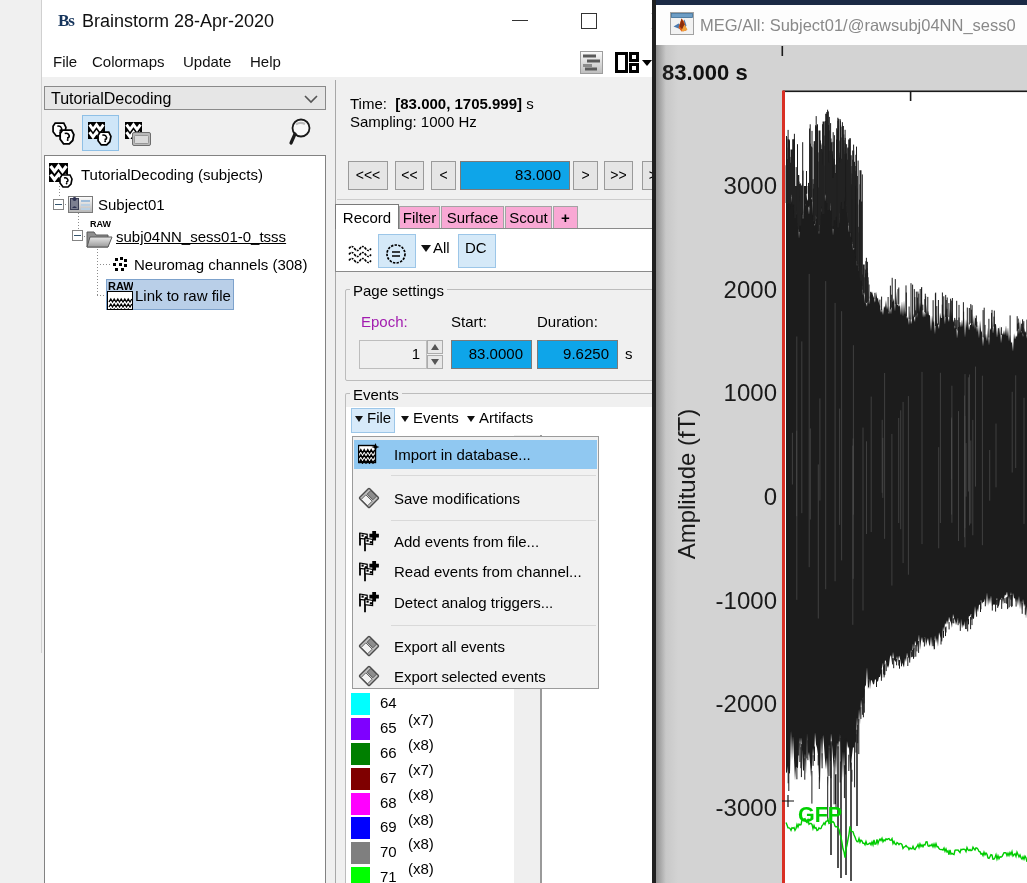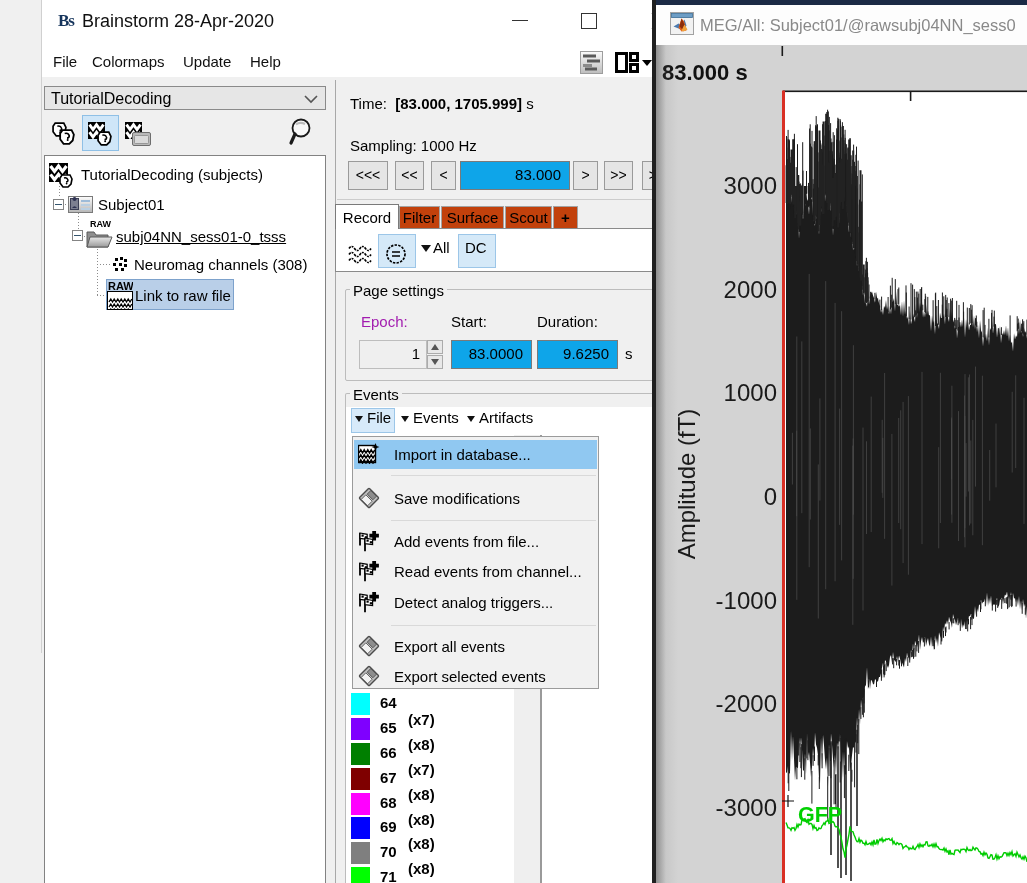--- a/index.html
+++ b/index.html
@@ -32,41 +32,41 @@
 
 #cpanel { position:absolute; left:295px; top:77px; width:357px; height:806px; background:#f0f0f0; }
 .ctext { position:absolute; font-size:15px; color:#000; white-space:nowrap; }
 .btn { position:absolute; height:29px; background:#e5e5e5; border:1px solid #9a9a9a; font-size:14px; color:#000; text-align:center; line-height:26px; }
 .field { position:absolute; height:29px; background:#0ea5e9; border:1px solid #7a7a7a; font-size:15px; color:#000; text-align:right; }
 #hsep1 { position:absolute; left:0px; top:122px; width:357px; height:1px; background:#cccccc; }
 
 
 .tab { position:absolute; font-size:15px; color:#000; text-align:center; }
 #tabrec { background:#fff; border:1px solid #7a7a7a; border-bottom:none; z-index:3; }
-.tabi { background:#c2410c; border:1px solid #a3a3a3; }
+.tabi { background:#f9a8d4; border:1px solid #a3a3a3; }
 #tabcontent { position:absolute; left:-2px; top:151px; width:358px; height:44px; background:#fff; border:1px solid #8a8a8a; border-right:none; }
 
 .bluebox { position:absolute; background:#d5e9f8; border:1px solid #9cc6e8; }
 
 
 .group { position:absolute; border:1px solid #bcbcbc; border-radius:2px; }
 .grouplabel { position:absolute; font-size:15px; color:#000; background:#f0f0f0; padding:0 3px; }
 
 
 #evmenubar { position:absolute; left:9px; top:330px; width:343px; height:28px; background:#fff; }
 .mbitem { position:absolute; top:2px; font-size:15px; color:#000; }
 .tri { display:inline-block; width:0; height:0; border-left:4.5px solid transparent; border-right:4.5px solid transparent; border-top:6px solid #111; margin-right:4px; vertical-align:middle; }
 
 
 #evlist1 { position:absolute; left:9px; top:358px; width:168px; height:525px; background:#fff; }
 #evscroll1 { position:absolute; left:177px; top:358px; width:26px; height:525px; background:#efefef; }
 #evborder { position:absolute; left:203px; top:358px; width:2px; height:525px; background:#9a9a9a; }
 #evlist2 { position:absolute; left:205px; top:358px; width:139px; height:525px; background:#fff; }
 #evscroll2 { position:absolute; left:344px; top:358px; width:12px; height:525px; background:#efefef; }
-.evrow { position:absolute; left:0; font-size:15px; color:#000;font-weight:bold; }
+.evrow { position:absolute; left:0; font-size:15px; color:#000; }
 .evsq { position:absolute; left:5px; top:1px; width:19px; height:22px; }
 .evtxt1 { position:absolute; left:34px; top:2px; }
 .evtxt2 { position:absolute; left:62px; top:19px; }
 
 
 #popup { position:absolute; left:310px; top:436px; width:247px; height:253px; background:#f1f1f1; border:1px solid #9b9b9b; z-index:10; }
 .pitem { position:absolute; left:0; width:245px; height:29px; font-size:15px; color:#000; }
 .pitem .lbl { position:absolute; left:41px; top:6px; }
 .pitem .ic { position:absolute; left:5px; top:3px; }
 #pihl { position:absolute; left:1px; top:3px; width:243px; height:29px; background:#90c8f1; }
@@ -245,21 +245,21 @@
             <polyline points="1.0,13 2.8,10 4.5,13 6.2,10 8.0,13 9.8,10 11.5,13 13.2,10 15.0,13 16.8,10 18.5,13 20.2,10 22.0,13 23.8,10" stroke="#000" stroke-width="1.3" fill="none"></polyline>
             <polyline points="1.0,18 2.8,15 4.5,18 6.2,15 8.0,18 9.8,15 11.5,18 13.2,15 15.0,18 16.8,15 18.5,18 20.2,15 22.0,18 23.8,15" stroke="#000" stroke-width="1.3" fill="none"></polyline>
           </g>
         </svg>
 <span class="trow" style="left:90px;top:131px">Link to raw file</span>
     </div>
     <div id="vdivider"></div>
 
     <div id="cpanel">
       <span class="ctext" style="left:13px;top:18px">Time:&nbsp; <b>[83.000, 1705.999]</b> s</span>
-      <span class="ctext" style="left:13px;top:60px">Sampling: 1000 Hz</span>
+      <span class="ctext" style="left:13px;top:36px">Sampling: 1000 Hz</span>
 
       <div class="btn" style="left:11px;top:84px;width:40px;">&lt;&lt;&lt;</div>
       <div class="btn" style="left:58px;top:84px;width:29px;">&lt;&lt;</div>
       <div class="btn" style="left:94px;top:84px;width:25px;">&lt;</div>
       <div class="field" style="left:123px;top:84px;width:110px;padding:4px 8px 0 0">83.000</div>
       <div class="btn" style="left:236px;top:84px;width:25px;">&gt;</div>
       <div class="btn" style="left:267px;top:84px;width:29px;">&gt;&gt;</div>
       <div class="btn" style="left:305px;top:84px;width:38px;">&gt;&gt;&gt;</div>
       <div id="hsep1"></div>
 

